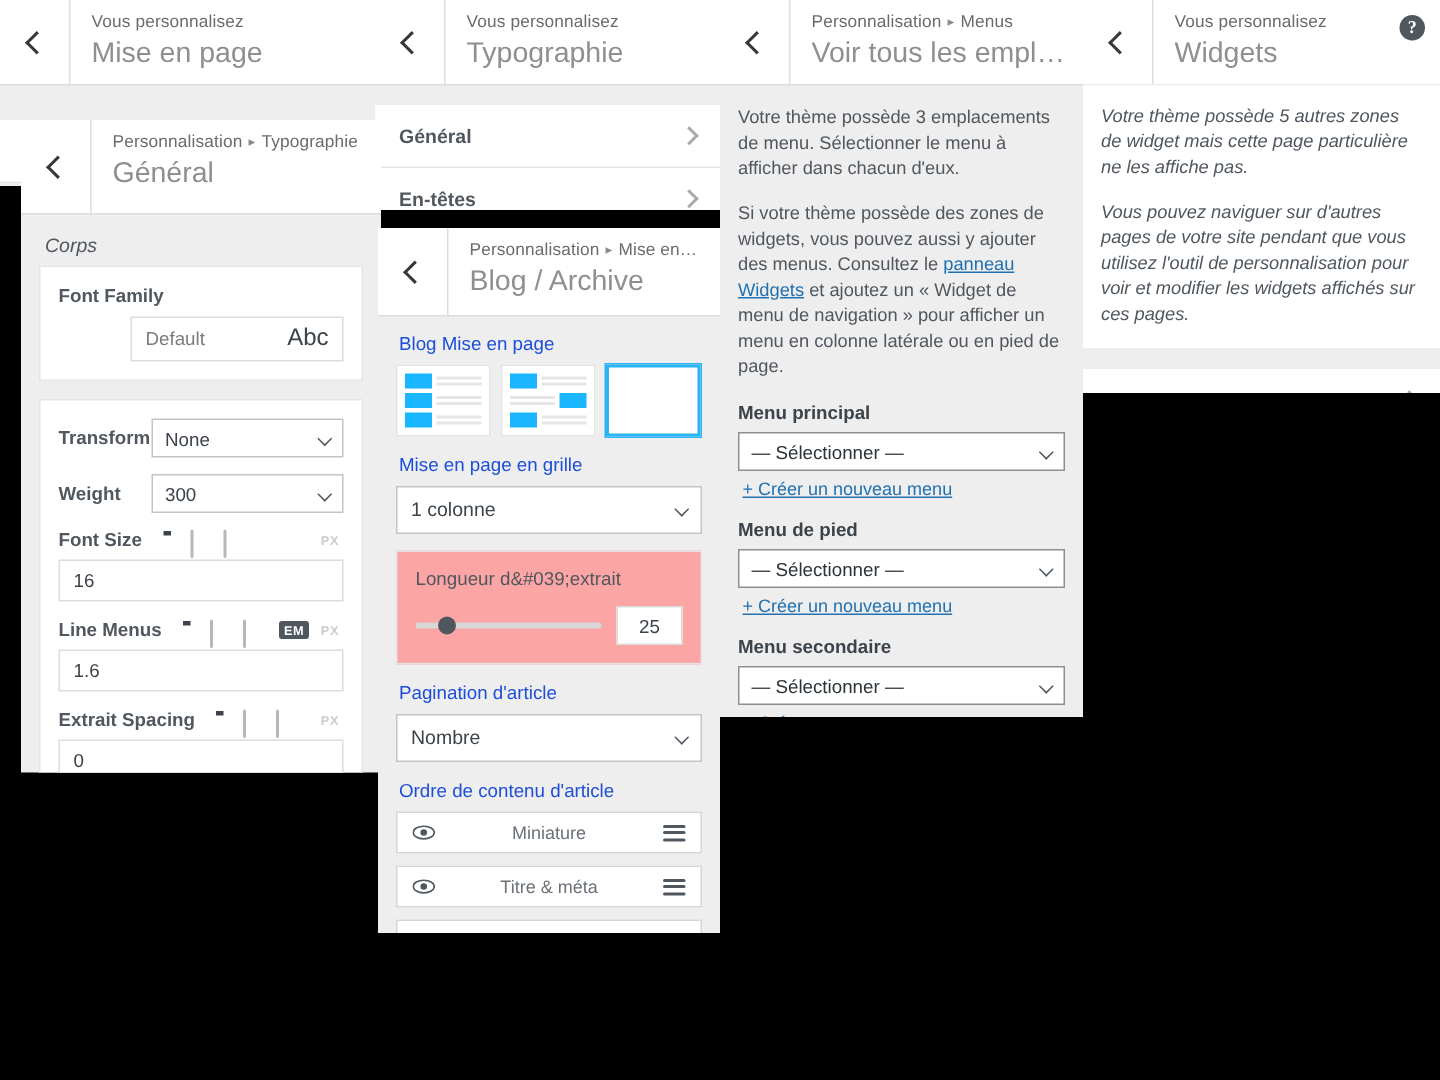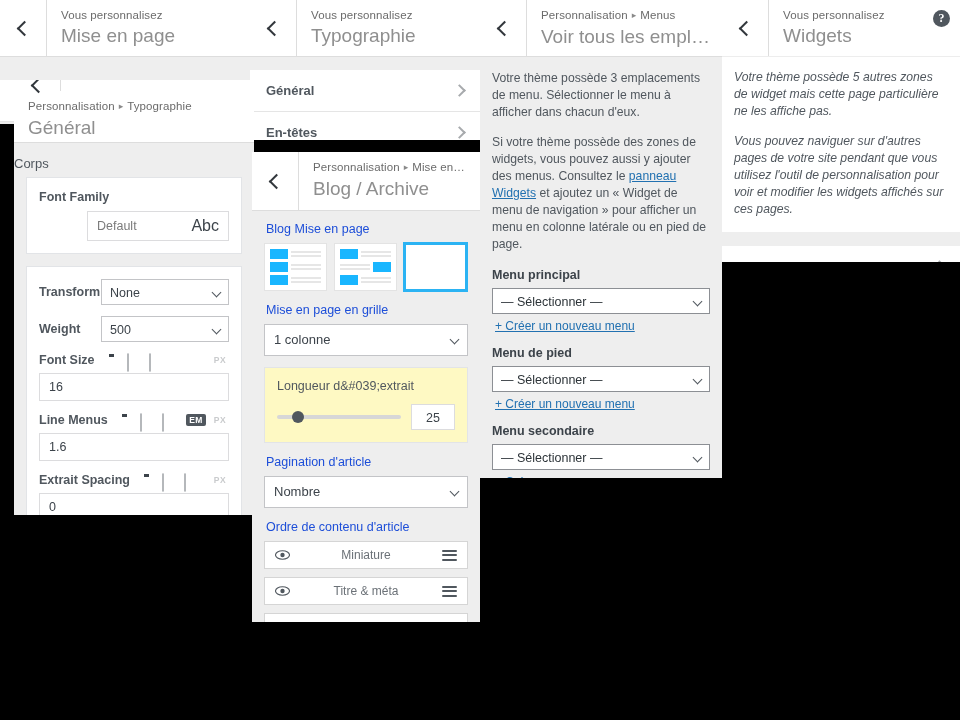--- a/index.html
+++ b/index.html
@@ -105,27 +105,28 @@
   
   #panel-mise-en-page { left: 0; top: 0; width: 314px; height: 124px; background:#eee; }
   #panel-mise-en-page .pnl-header { width: 314px; }
 
   
   #panel-typographie { left: 250px; top: 0; width: 230px; height: 140px; }
   #panel-typographie .pnl-header { width: 230px; }
 
   
   #panel-general { left: 14px; top: 80px; width: 240px; height: 435px; background:#eee; }
-  #panel-general .pnl-header { width: 240px; height: 62px; flex-direction: column; }
+  #panel-general .pnl-header { width: 240px; height: 62px; }
 
   .section-label {
     font-size: 13px;
     color: #50575e;
-    padding: 14px 16px 6px 0;
+    padding: 14px 16px 6px 16px;
     font-weight: 400;
+    font-style: italic;
   }
   .card {
     background: #fff;
     border: 1px solid #e2e4e7;
     margin: 0 12px 12px 12px;
     padding: 12px;
   }
   .fld-label {
     font-size: 12.5px;
     color: #50575e;
@@ -279,21 +280,21 @@
   }
   .fullsel .caret {
     position: absolute; right: 9px; top: 11px;
     width: 6px; height: 6px;
     border-right: 1.6px solid #50575e;
     border-bottom: 1.6px solid #50575e;
     transform: rotate(45deg);
   }
   .slider-card {
     margin: 11px 12px 0 12px;
-    background: #fef9c3;
+    background: #fca5a5;
     border: 1px solid #e2e4e7;
     padding: 11px 12px 12px 12px;
   }
   .slider-card .sc-label { font-size: 12.5px; color: #50575e; margin-bottom: 11px; }
   .slider-row { display: flex; align-items: center; gap: 10px; }
   .slider-track {
     flex: 1;
     height: 4px;
     background: #d7d7d7;
     border-radius: 2px;
@@ -476,21 +477,21 @@
         <span class="fld-label">Transform</span>
         <div class="sel">
           <span>None</span>
           <i class="caret"></i>
         </div>
       </div>
 
       <div class="row-2">
         <span class="fld-label">Weight</span>
         <div class="sel">
-          <span>500</span>
+          <span>300</span>
           <i class="caret"></i>
         </div>
       </div>
 
       <div class="dev-row">
         <span class="fld-label">Font Size</span>
         <div class="dev-icons">
           <span class="dev-ico"><span class="ico-desktop"></span></span>
           <span class="dev-ico"><span class="ico-tablet"></span></span>
           <span class="dev-ico"><span class="ico-mobile"></span></span>

